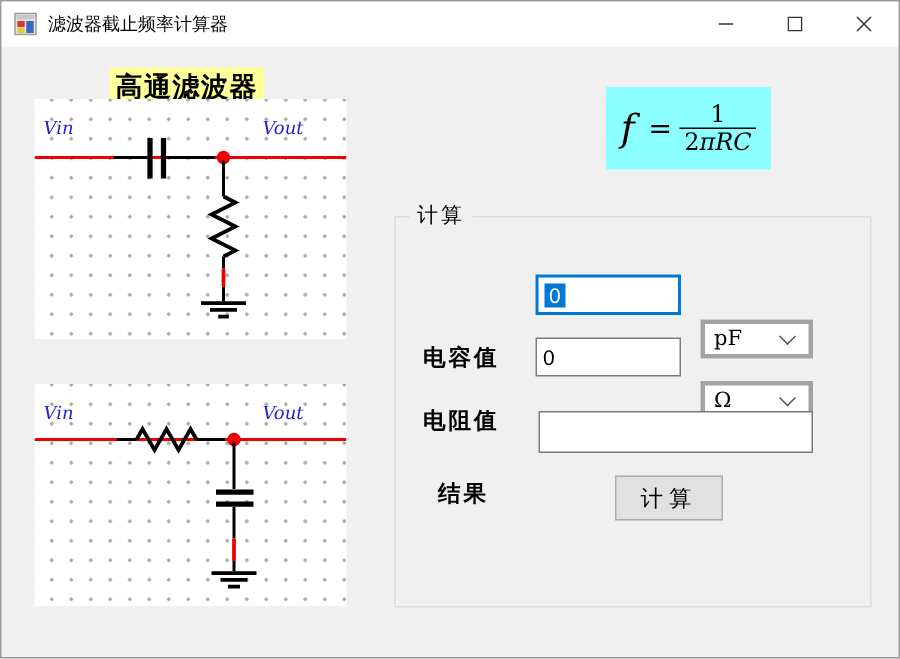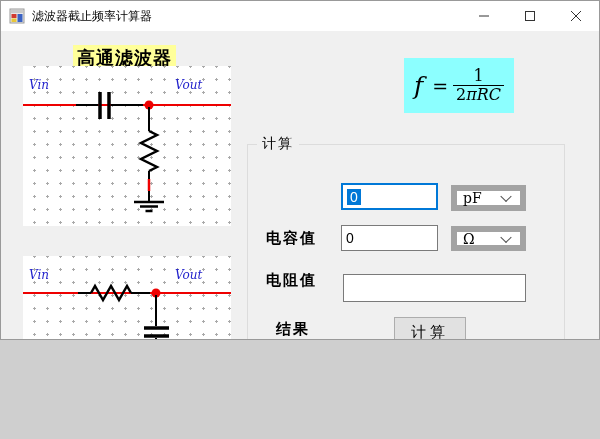--- a/index.html
+++ b/index.html
@@ -1,16 +1,16 @@
 <!DOCTYPE html>
 <html><head>
 <meta charset="utf-8">
 <style>
   html,body{margin:0;padding:0;background:#cfcfcf;font-family:"Liberation Sans",sans-serif;}
-  .window{position:relative;width:600px;height:340px;background:#f0f0f0;border:1px solid #999;box-sizing:border-box;overflow:hidden;}
+  .window{position:relative;width:600px;height:439px;background:#f0f0f0;border:1px solid #999;box-sizing:border-box;overflow:hidden;}
   
   .titlebar{position:absolute;left:0;top:0;width:100%;height:30px;background:#ffffff;display:flex;align-items:center;}
   .appicon{margin-left:8px;width:16px;height:16px;flex:0 0 auto;}
   .titletext{margin-left:7px;font-size:12px;color:#000;}
   .winbtns{position:absolute;right:0;top:0;height:30px;display:flex;}
   .winbtn{width:46px;height:30px;display:flex;align-items:center;justify-content:center;background:transparent;}
   
   .circ-title{position:absolute;background:#FFFF99;color:#000;font-weight:bold;font-size:18px;padding:1px 4px;letter-spacing:1px;}
   
   .pbox{position:absolute;background-color:#fff;
@@ -21,27 +21,27 @@
   
   .formula-label{position:absolute;left:318px;top:80px;font-family:"DejaVu Serif",serif;font-size:15px;letter-spacing:4px;color:#000;}
   .formula-box{position:absolute;left:403px;top:57px;width:110px;height:55px;background:#8CFFFF;display:flex;align-items:center;justify-content:center;}
   .f-lhs{font-family:"DejaVu Serif",serif;font-style:italic;font-size:25px;margin-right:4px;}
   .f-eq{font-family:"DejaVu Serif",serif;font-size:19px;margin:0 5px;}
   .frac{display:flex;flex-direction:column;align-items:center;font-family:"DejaVu Serif",serif;font-size:16px;line-height:1.15;}
   .frac .num{padding:0 2px;}
   .frac .den{border-top:1.5px solid #000;padding:0 3px;}
   .it{font-style:italic;}
   
-  .groupbox{position:absolute;left:246px;top:143px;width:318px;height:261px;border:1px solid #DCDCDC;box-sizing:border-box;padding-left:20px;}
+  .groupbox{position:absolute;left:262px;top:143px;width:318px;height:261px;border:1px solid #DCDCDC;box-sizing:border-box;padding-left:20px;}
   .group-label{position:absolute;left:9px;top:-10px;background:#f0f0f0;padding:0 5px;font-family:"DejaVu Serif",serif;font-size:14px;letter-spacing:2px;}
   .fieldlabel{position:absolute;font-family:"DejaVu Serif",serif;font-size:15px;font-weight:600;letter-spacing:2px;color:#000;margin-top:44px;}
   .tbox{position:absolute;background:#fff;border:1px solid #7A7A7A;box-sizing:border-box;display:flex;align-items:center;padding-left:4px;font-size:14px;}
   .tbox.focused{border:2px solid #0078D7;}
   .sel{background:#0078D7;color:#fff;padding:0 3px;}
-  .combo{position:absolute;background:#fff;border:6px solid #a3a3a3;box-sizing:border-box;display:flex;align-items:center;padding-left:6px;font-family:"DejaVu Serif",serif;font-size:14px;}
+  .combo{position:absolute;background:#fff;border:3px solid #a3a3a3;box-sizing:border-box;display:flex;align-items:center;padding-left:6px;font-family:"DejaVu Serif",serif;font-size:14px;margin-top:28px;}
   .chev{position:absolute;right:10px;top:50%;width:7px;height:7px;border-right:1.5px solid #505050;border-bottom:1.5px solid #505050;transform:translateY(-70%) rotate(45deg);}
   .calcbtn{position:absolute;left:146px;top:172px;width:72px;height:30px;background:#E1E1E1;border:1px solid #ADADAD;box-sizing:border-box;display:flex;align-items:center;justify-content:center;font-family:"DejaVu Serif",serif;font-size:15px;letter-spacing:4px;}
 </style>
 </head>
 <body>
 
 <div class="window">
 
   <div class="titlebar">
     <svg class="appicon" viewBox="0 0 16 16">

